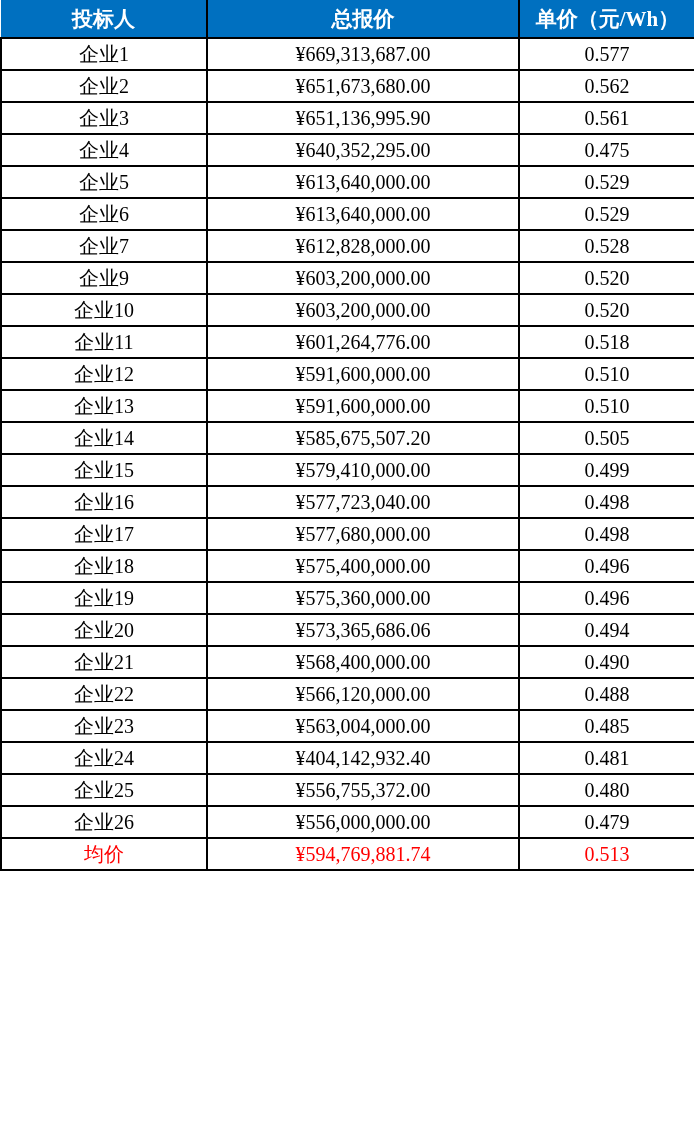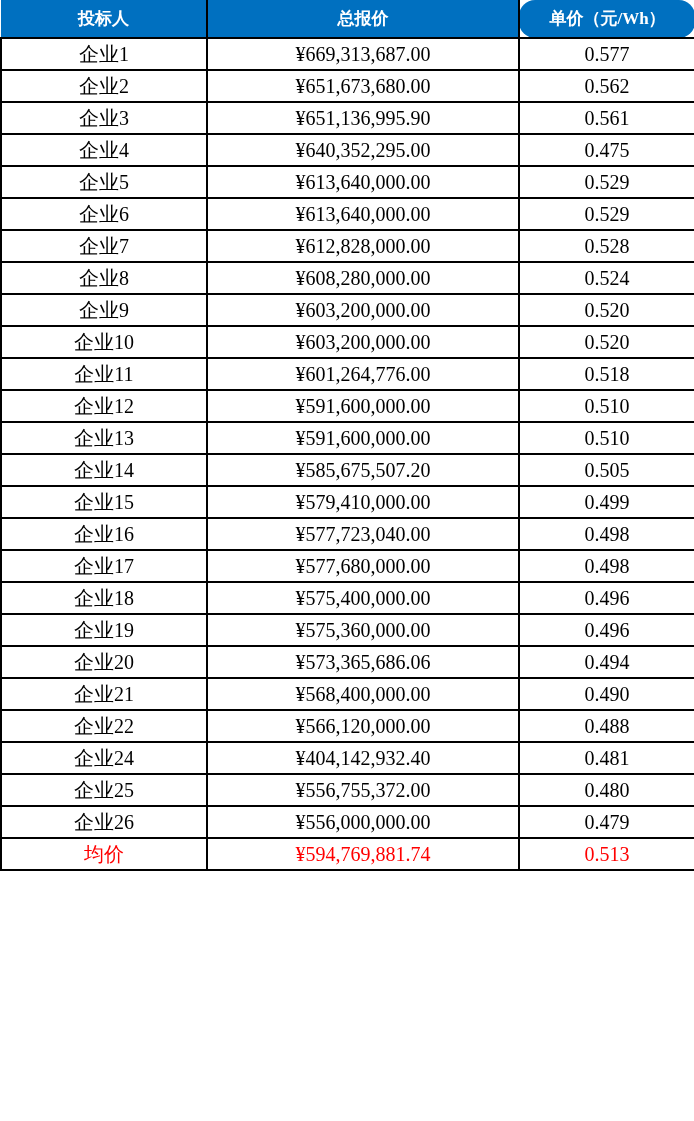--- a/index.html
+++ b/index.html
@@ -23,25 +23,25 @@
     vertical-align: middle;
     padding: 0;
     overflow: hidden;
     white-space: nowrap;
   }
   .bid-table thead tr { height: 38px; }
   .bid-table thead th {
     background: var(--header-bg, #0070C0);
     color: var(--header-text, #ffffff);
     font-weight: bold;
-    font-size: 17px;
+    font-size: 21px;
     border-top: none;
   }
   .bid-table thead th:first-child { border-left: none; }
-  .bid-table thead th:last-child { border-right: none; border-radius: 16px; }
+  .bid-table thead th:last-child { border-right: none; }
   .bid-table tbody tr { height: 32px; }
   .bid-table tbody td { font-size: 20px; }
   .bid-table tr.summary-row td {
     color: var(--summary-color, #FF0000);
     font-weight: normal;
   }
 </style>
 </head>
 <body>
 
@@ -95,25 +95,20 @@
     <td>¥613,640,000.00</td>
     <td>0.529</td>
   </tr>
 
   <tr>
     <td>企业7</td>
     <td>¥612,828,000.00</td>
     <td>0.528</td>
   </tr>
 
-  <tr>
-    <td>企业8</td>
-    <td>¥608,280,000.00</td>
-    <td>0.524</td>
-  </tr>
 
   <tr>
     <td>企业9</td>
     <td>¥603,200,000.00</td>
     <td>0.520</td>
   </tr>
 
   <tr>
     <td>企业10</td>
     <td>¥603,200,000.00</td>
@@ -185,20 +180,25 @@
     <td>¥568,400,000.00</td>
     <td>0.490</td>
   </tr>
 
   <tr>
     <td>企业22</td>
     <td>¥566,120,000.00</td>
     <td>0.488</td>
   </tr>
 
+  <tr>
+    <td>企业23</td>
+    <td>¥563,004,000.00</td>
+    <td>0.485</td>
+  </tr>
 
   <tr>
     <td>企业24</td>
     <td>¥404,142,932.40</td>
     <td>0.481</td>
   </tr>
 
   <tr>
     <td>企业25</td>
     <td>¥556,755,372.00</td>

